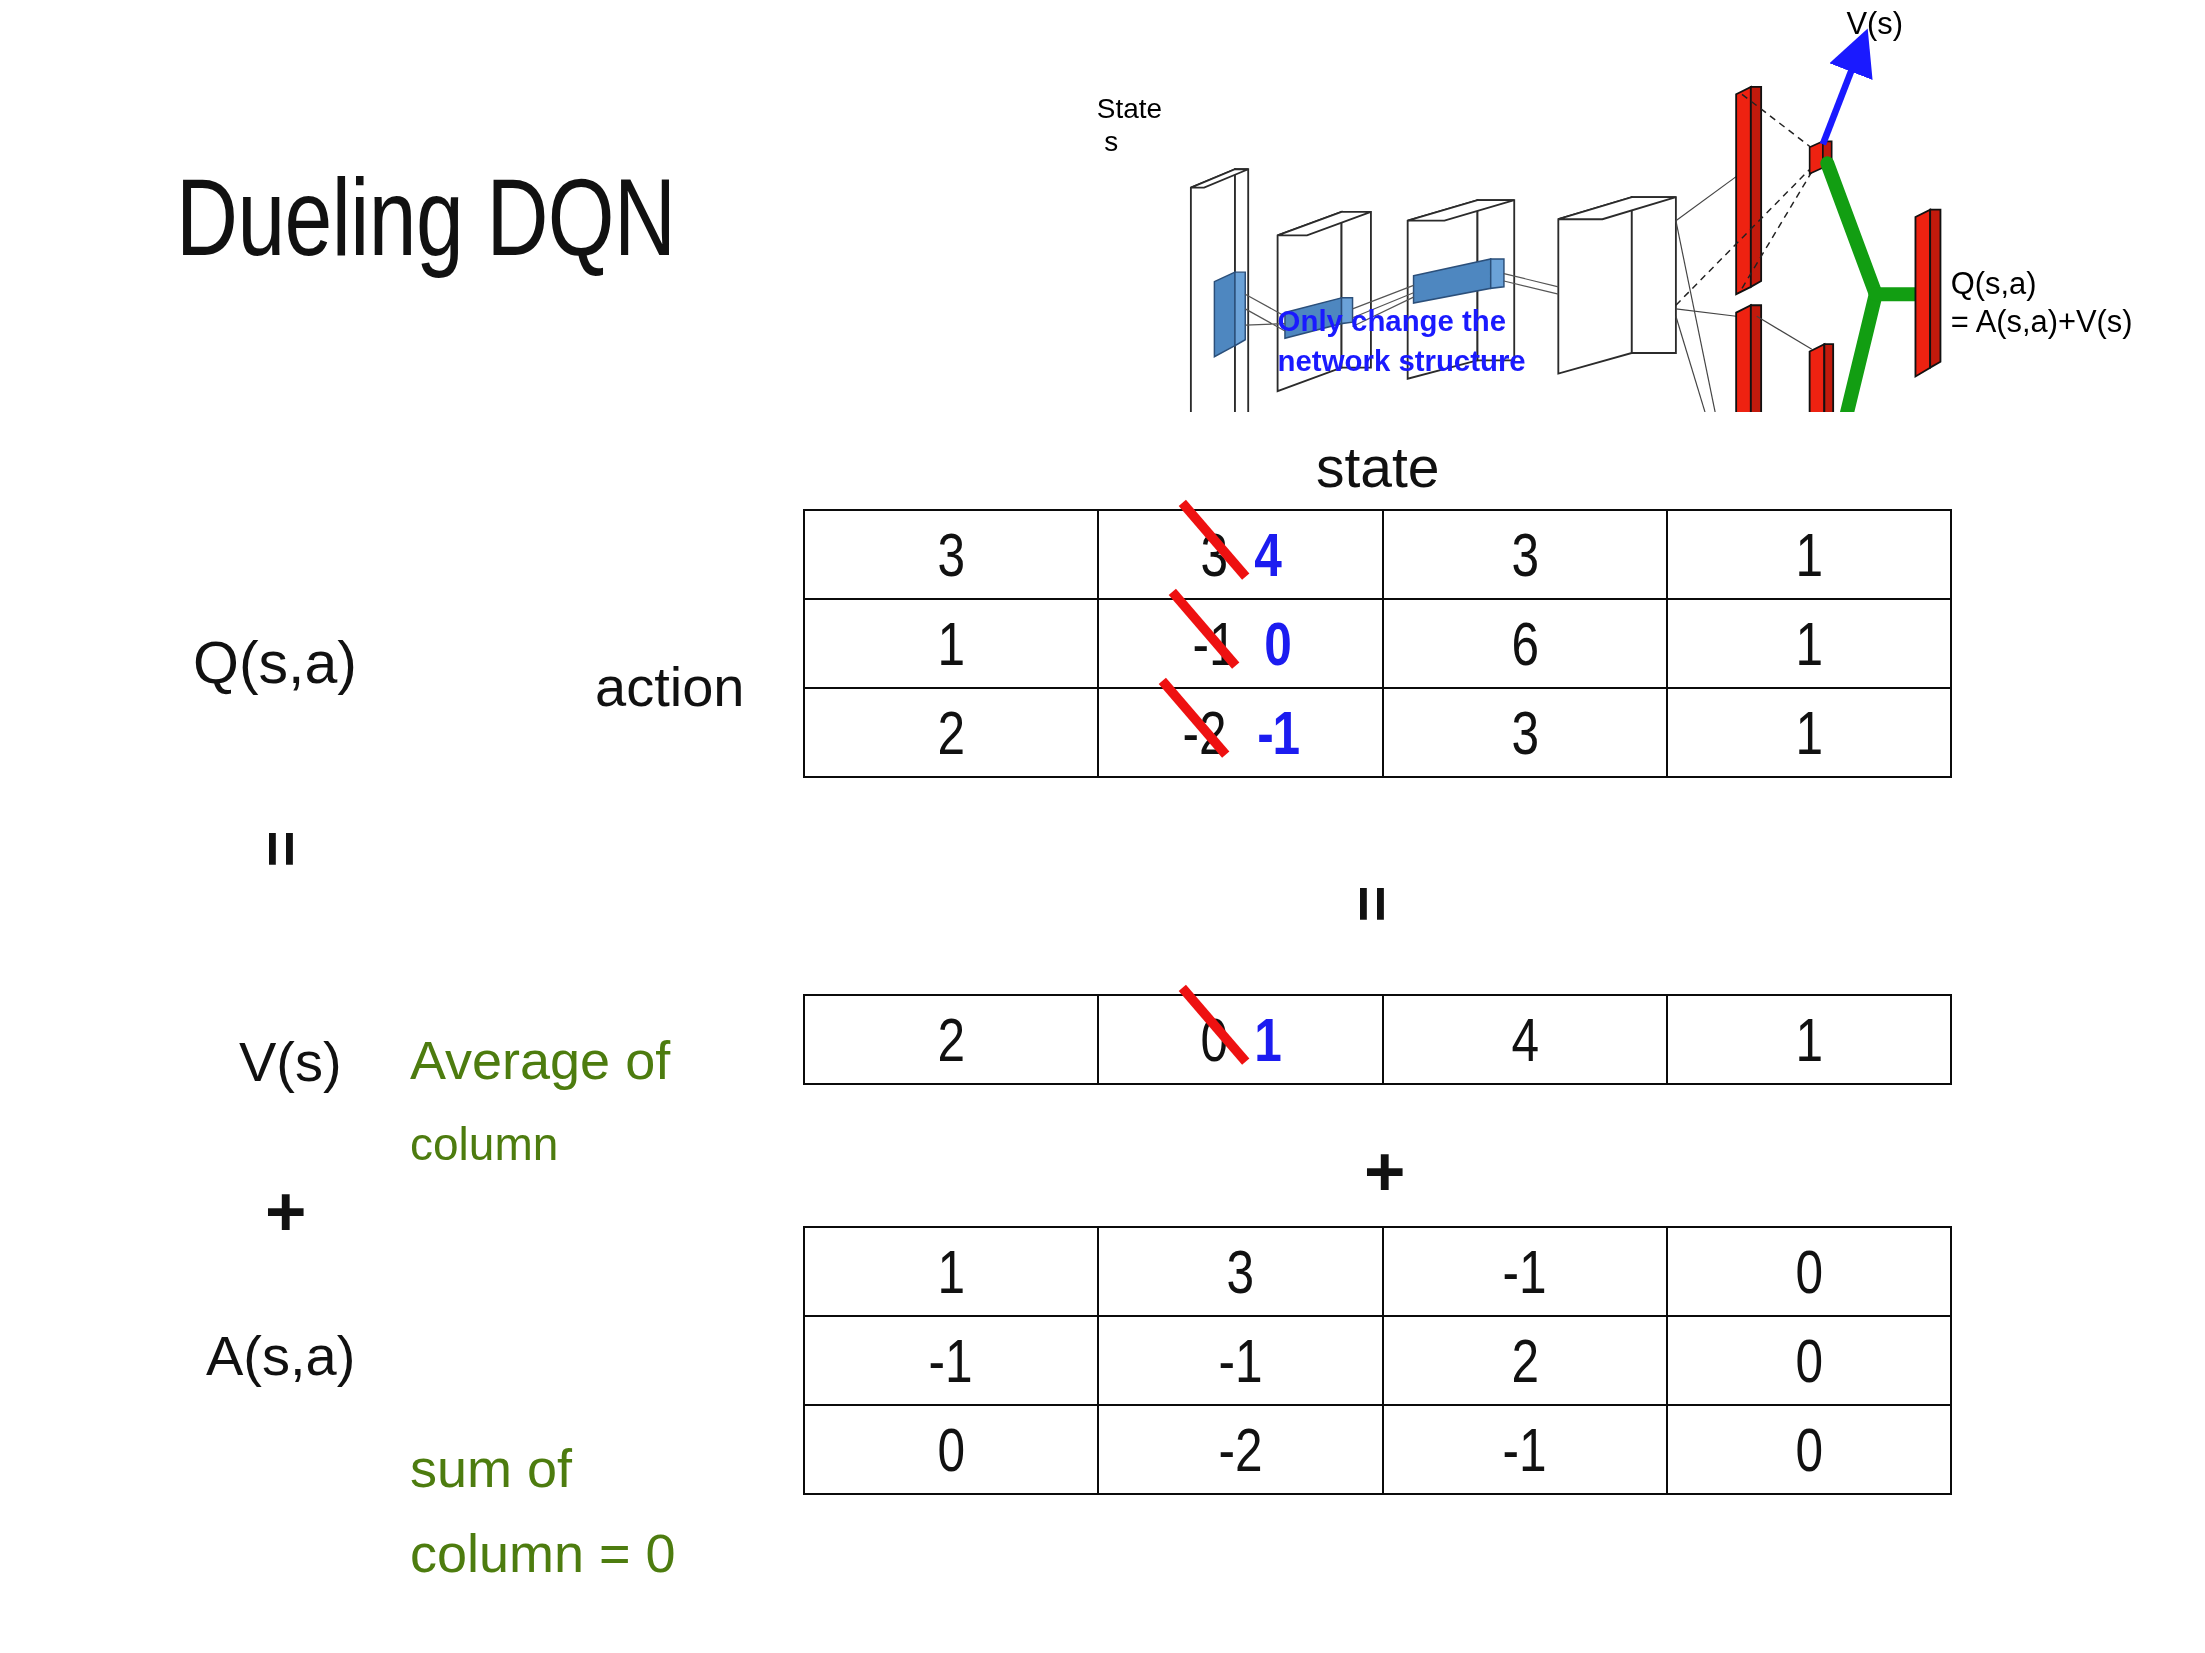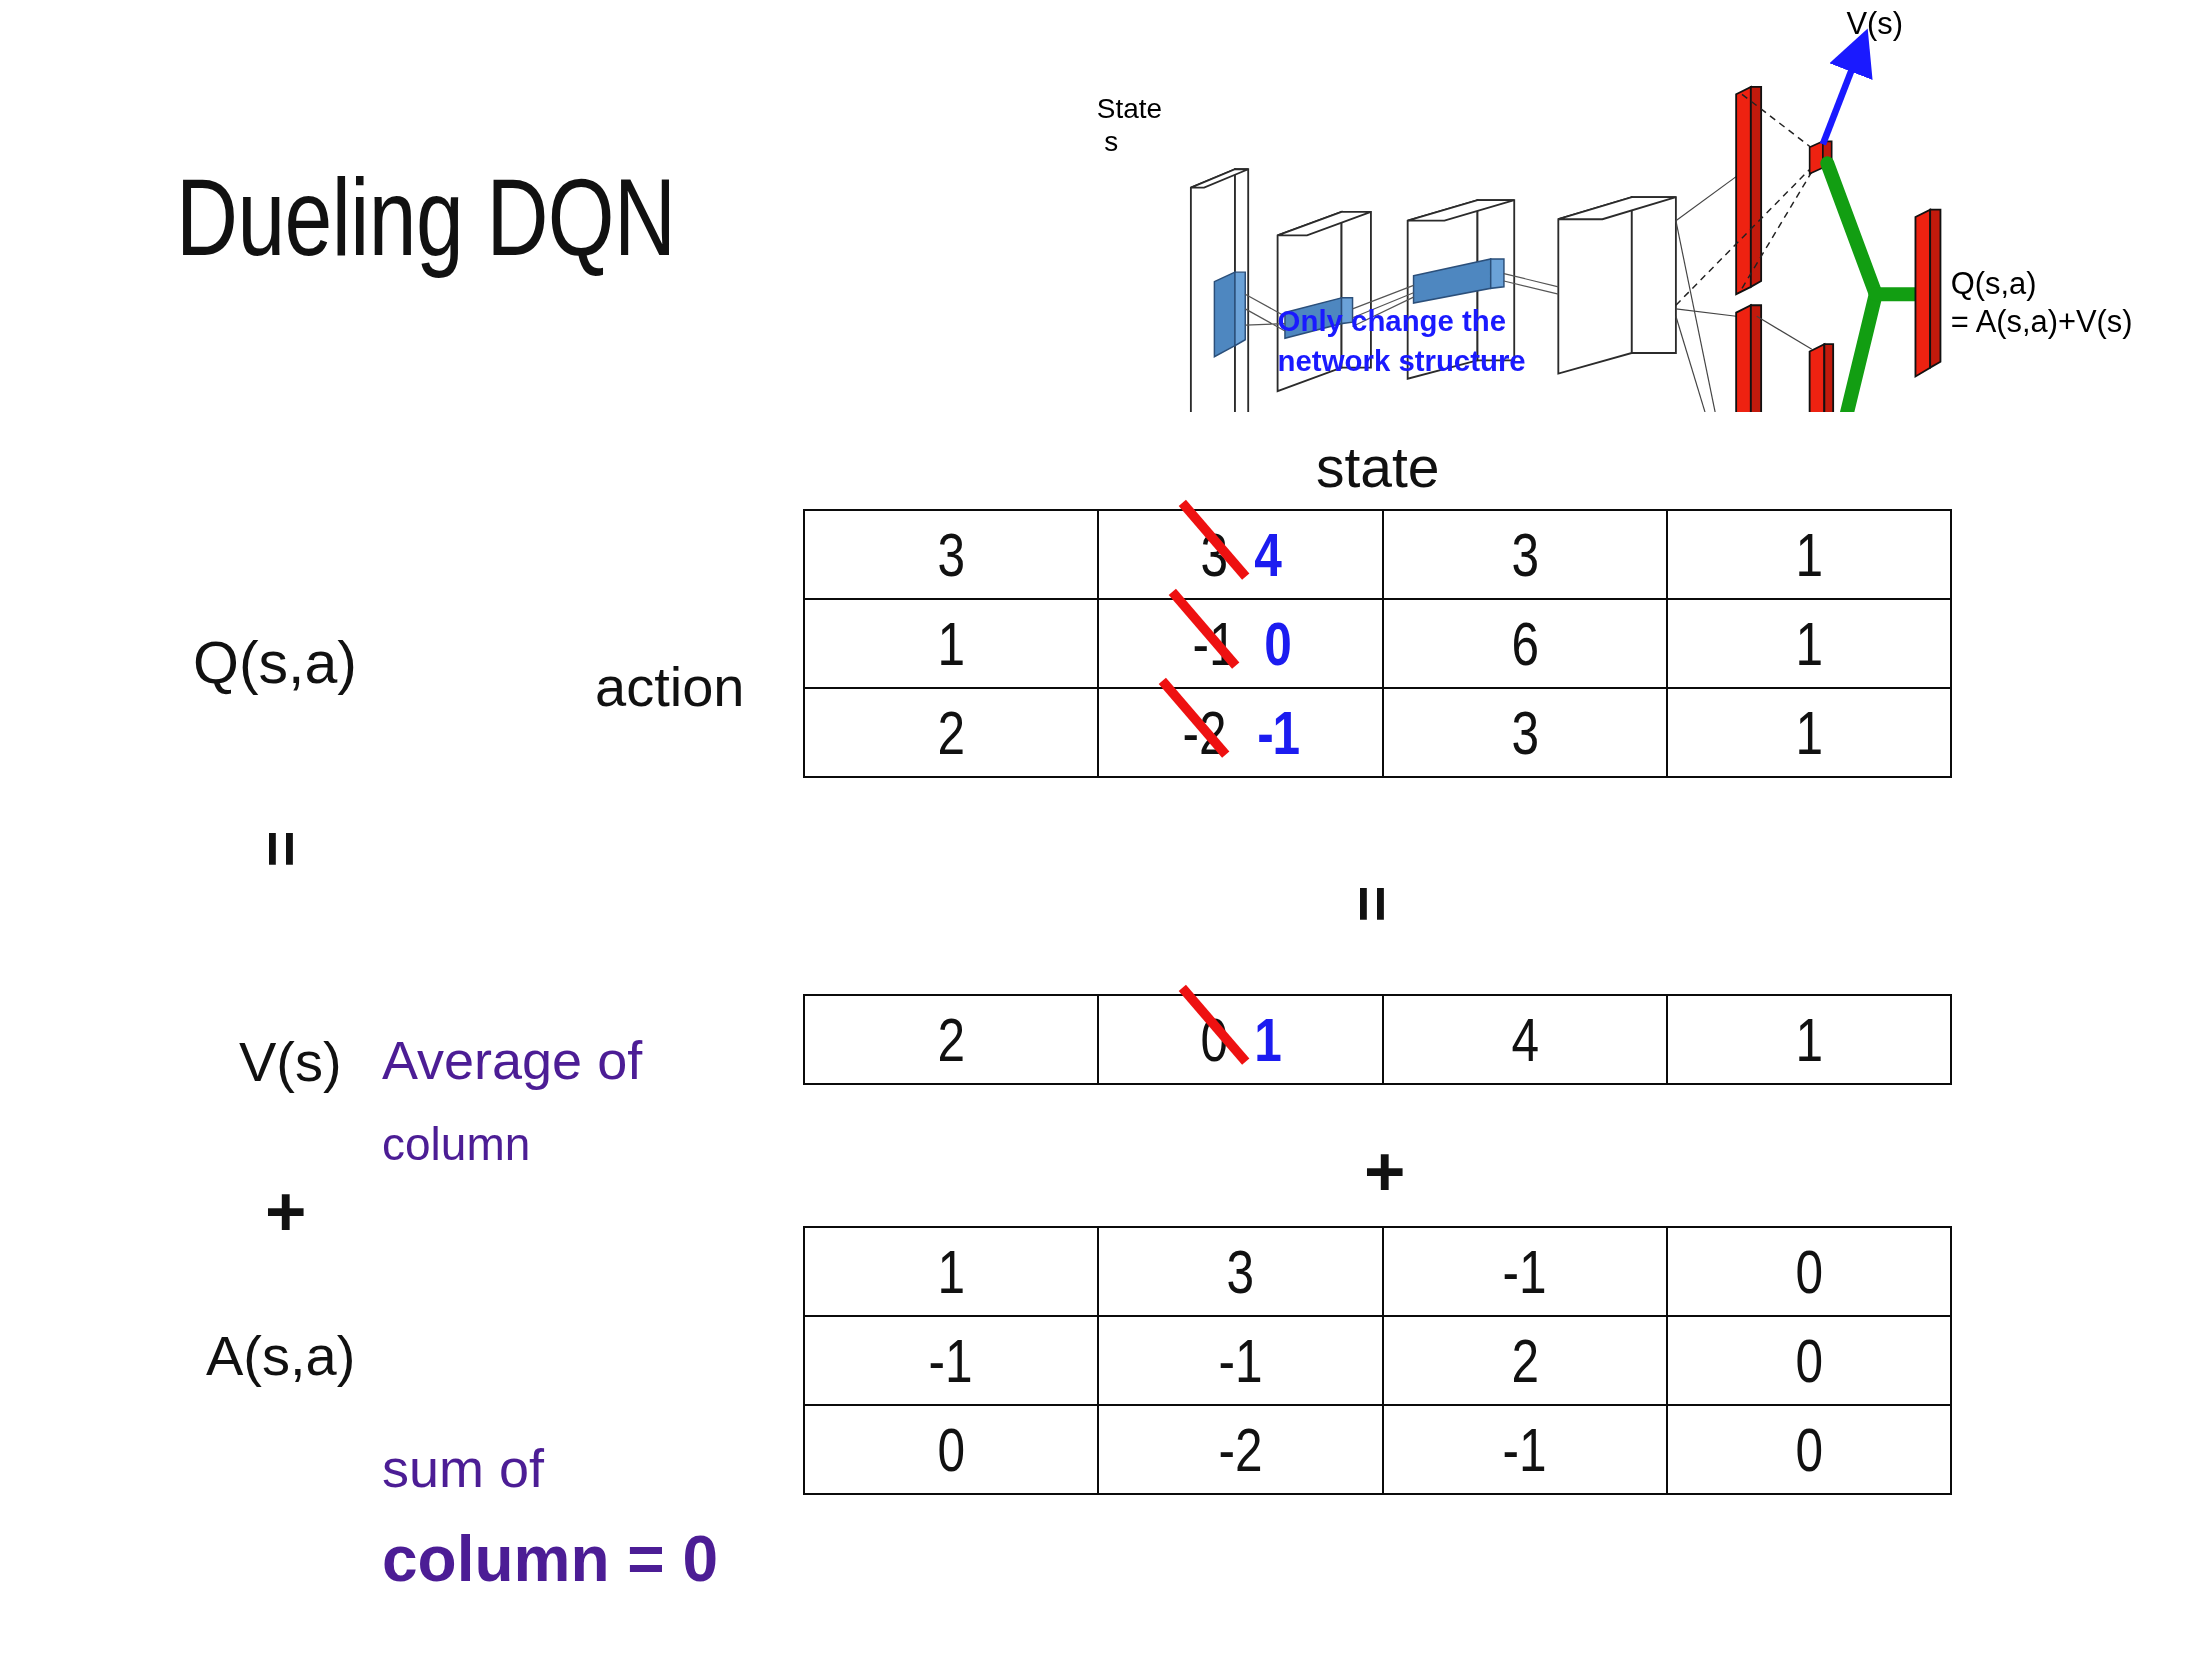--- a/index.html
+++ b/index.html
@@ -17,21 +17,21 @@
   }
 
   
   #network-diagram{left:1088px;top:0px;width:1117px;height:412px;}
   #network-diagram svg{display:block;width:100%;height:100%;}
   .diag-txt{font-family:"Liberation Sans",sans-serif;fill:#000;}
   .diag-txt-blue{font-family:"Liberation Sans",sans-serif;fill:#1a1aff;}
 
   
   .lbl{white-space:nowrap;font-weight:400;color:#111;}
-  .blue{color:#4c1d95;}
+  .blue{color:#4d7c0f;margin-left:28px;}
 
   
   .tbl{border-collapse:collapse;position:absolute;table-layout:fixed;}
   .tbl td{
     border:2.2px solid #0b0b0b;
     text-align:center;vertical-align:middle;
     font-size:62px;font-weight:400;color:#111;
     padding:0;height:87px;
     font-family:"Liberation Sans","DejaVu Sans",sans-serif;
   }
@@ -185,21 +185,21 @@
 <div class="abs lbl" style="left:239px;top:1029px;font-size:56px;">V(s)</div>
 
 <div class="abs lbl blue" style="left:382px;top:1029px;font-size:54px;font-weight:400;">Average of</div>
 <div class="abs lbl blue" style="left:382px;top:1117px;font-size:46px;font-weight:400;">column</div>
 
 <div class="abs plus-sym" style="left:265px;top:1176px;">+</div>
 
 <div class="abs lbl" style="left:206px;top:1323px;font-size:56px;">A(s,a)</div>
 
 <div class="abs lbl blue" style="left:382px;top:1437px;font-size:54px;font-weight:400;">sum of</div>
-<div class="abs lbl blue" style="left:382px;top:1522px;font-size:64px;font-weight:700;">column = 0</div>
+<div class="abs lbl blue" style="left:382px;top:1522px;font-size:54px;font-weight:400;">column = 0</div>
 
 <table class="tbl" id="q-table" style="left:803px;top:509px;width:1148px;">
   <colgroup>
       <col style="width:294px">
       <col style="width:285px">
       <col style="width:284px">
       <col style="width:284px">
     </colgroup>
   <tbody>
     <tr>

